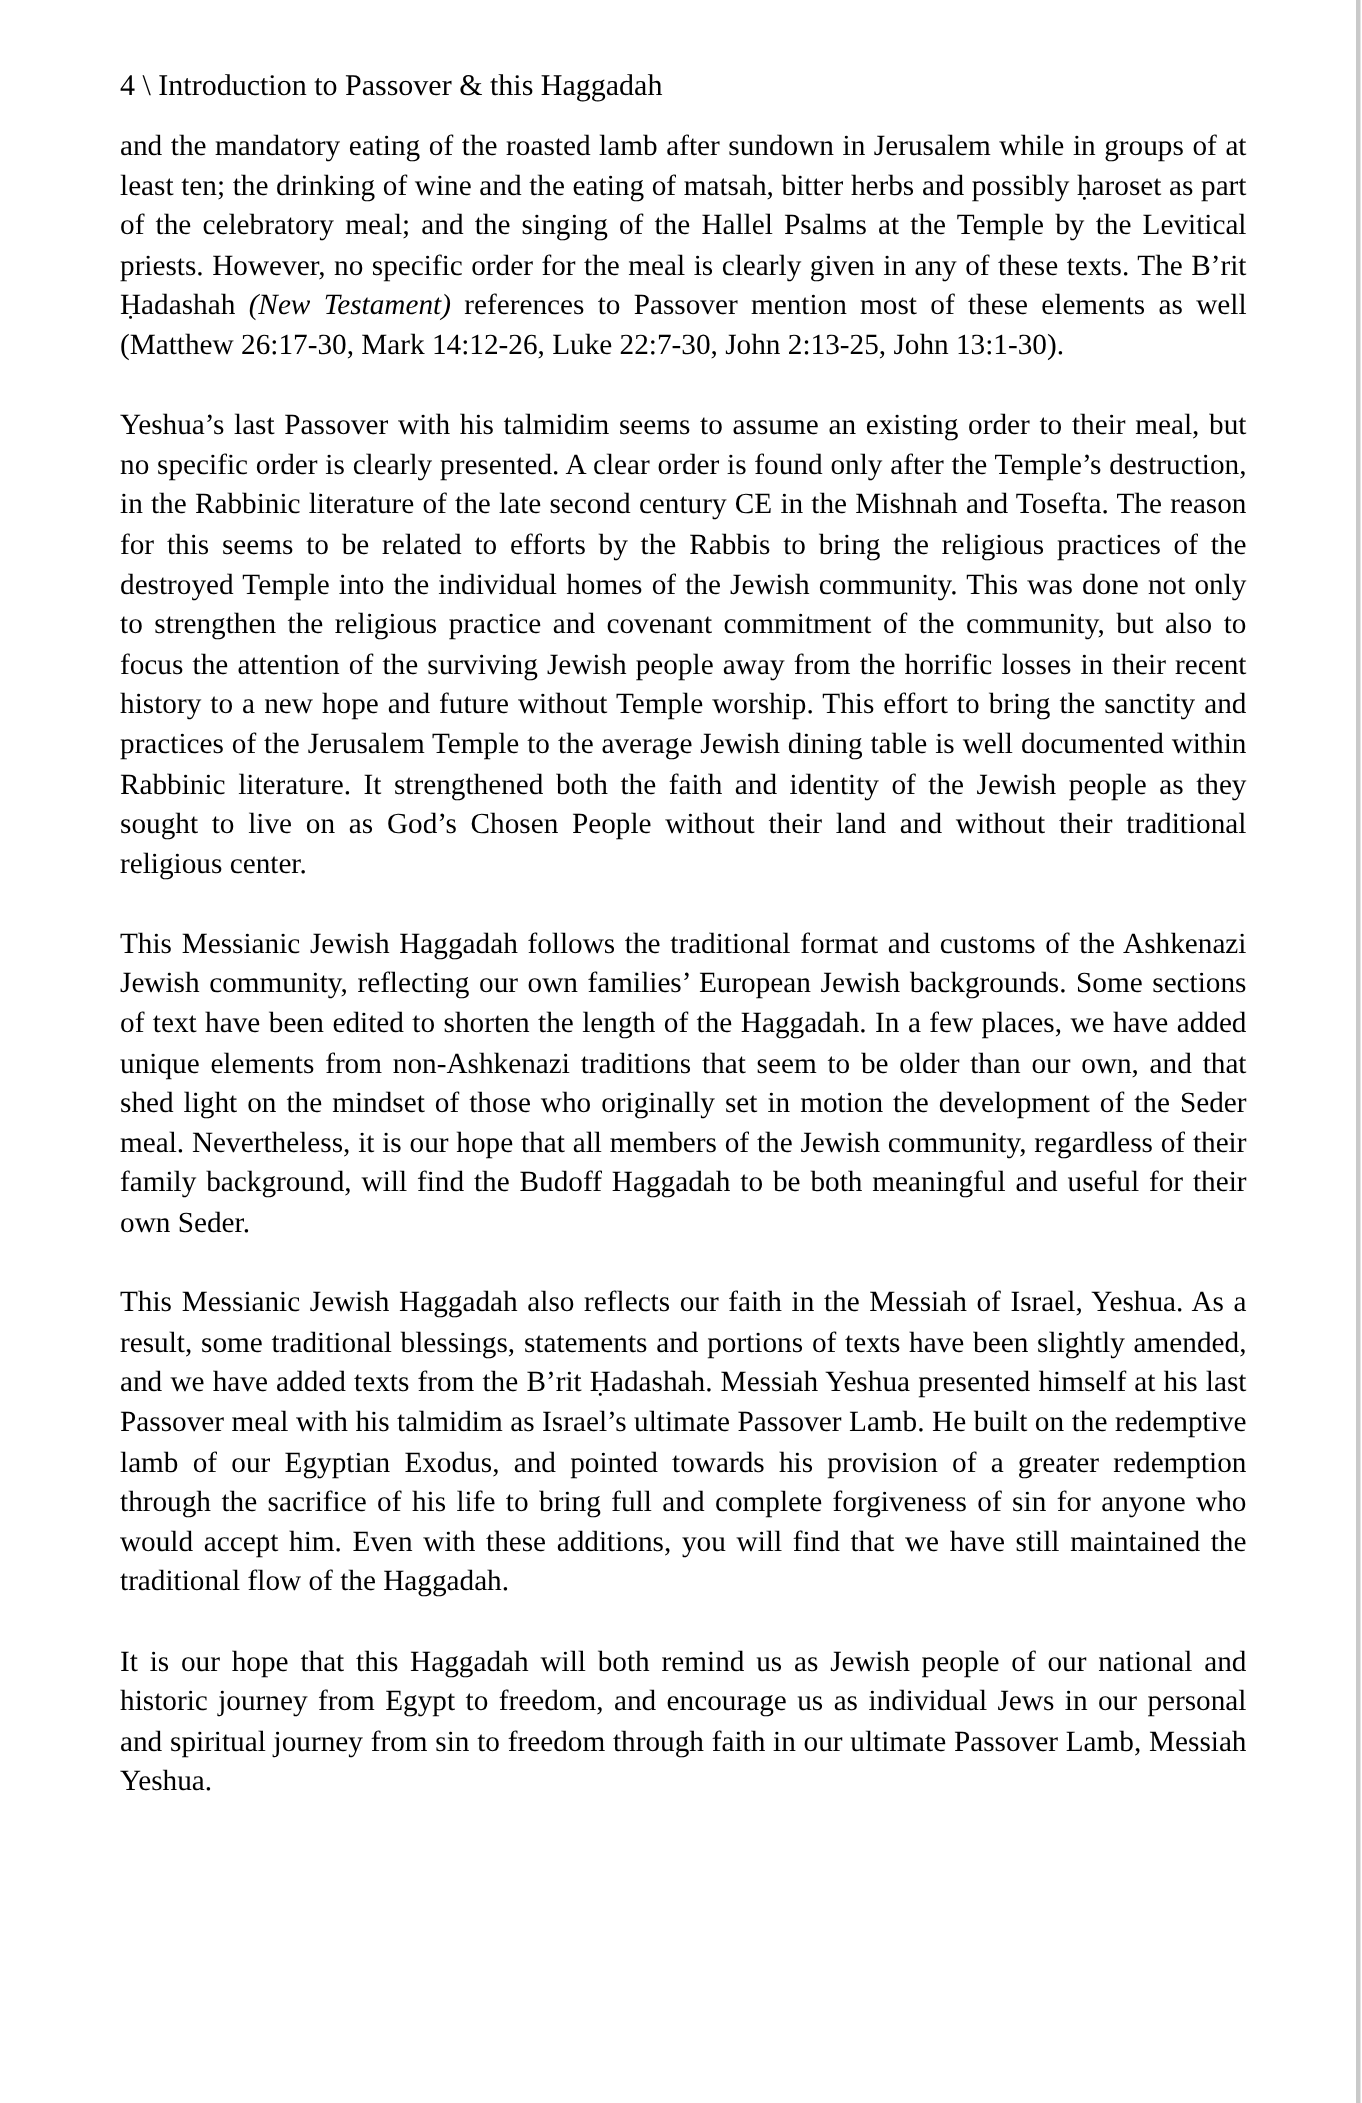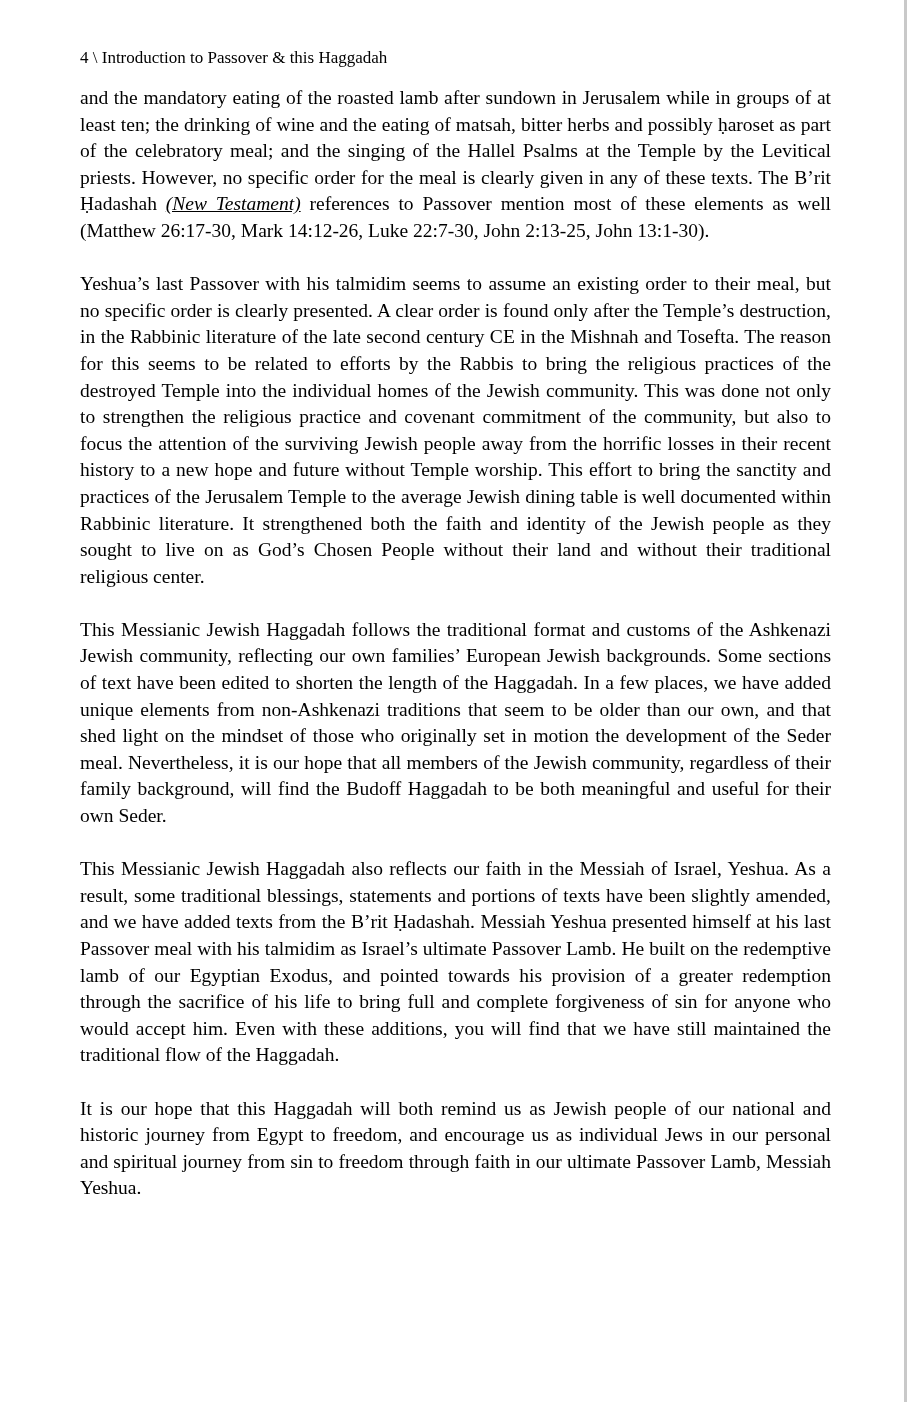--- a/index.html
+++ b/index.html
@@ -25,42 +25,41 @@
     top: 0;
     right: 1px;
     width: 3px;
     height: 100%;
     background: #c9c9c9;
   }
   .running-header {
     position: absolute;
     left: 80px;
     top: 47px;
-    font-size: 17px;
+    font-size: 20px;
     line-height: 21px;
     white-space: nowrap;
   }
   .body-text {
     position: absolute;
     left: 80px;
     top: 85px;
     width: 751px;
   }
   .body-text p {
     margin: 0 0 26.6px 0;
     font-size: 19.5px;
     line-height: 26.6px;
     text-align: justify;
   }
   .body-text p:last-child {
     margin-bottom: 16px;
   }
   .italic {
     font-style: italic;
-    text-decoration: underline;
   }
 </style>
 </head>
 <body>
 
 <div class="page">
   <div class="running-header">4 \ Introduction to Passover &amp; this Haggadah</div>
 
   <div class="body-text" id="body-text">
       <p><span>and the mandatory eating of the roasted lamb after sundown in Jerusalem while in groups of at least ten; the drinking of wine and the eating of matsah, bitter herbs and possibly ḥaroset as part of the celebratory meal; and the singing of the Hallel Psalms at the Temple by the Levitical priests. However, no specific order for the meal is clearly given in any of these texts. The B’rit Ḥadashah </span><span class="italic">(New Testament)</span><span> references to Passover mention most of these elements as well (Matthew 26:17-30, Mark 14:12-26, Luke 22:7-30, John 2:13-25, John 13:1-30).</span></p>

